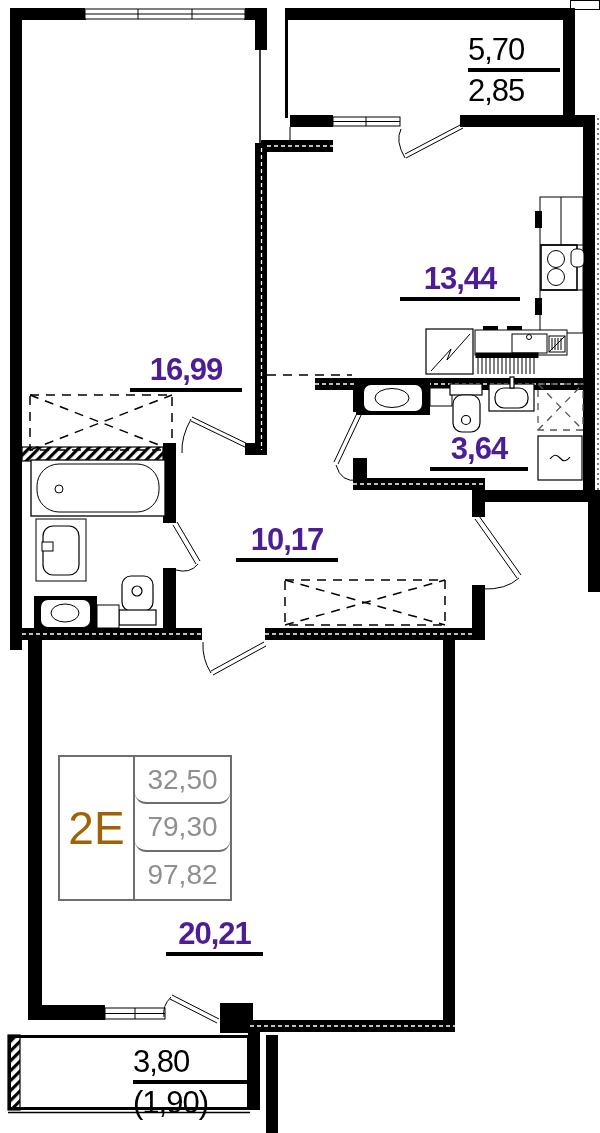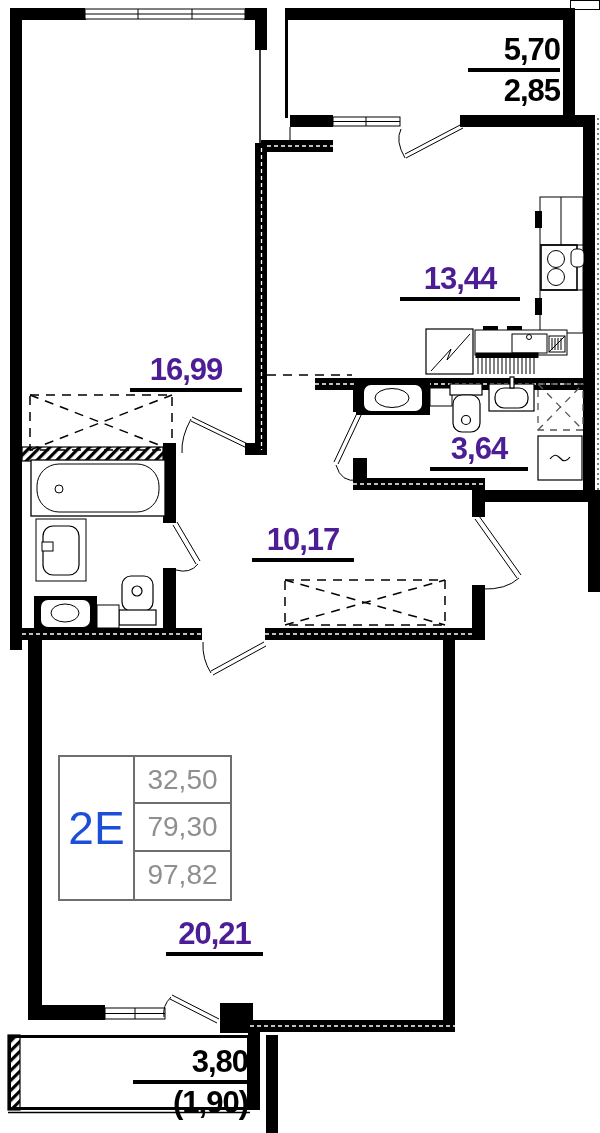--- a/index.html
+++ b/index.html
@@ -2,33 +2,33 @@
 <html><head>
 <meta charset="utf-8">
 <style>
   html,body{margin:0;padding:0;background:#fff;}
   #plan{position:relative;width:600px;height:1133px;background:#fff;overflow:hidden;
         font-family:"Liberation Sans",sans-serif;}
   #plan svg{position:absolute;left:0;top:0;}
   .lab{position:absolute;font-weight:bold;font-size:31px;line-height:1;
        letter-spacing:-1px;color:#4c1d95;text-align:center;}
   .lab .bar{height:4px;background:#000;margin-top:3px;}
-  .frac{position:absolute;font-weight:bold;font-size:31px;line-height:1;
-        letter-spacing:-1px;color:#000;text-align:right;}
+  .frac{position:absolute;font-weight:normal;font-size:31px;line-height:1;
+        letter-spacing:-1px;color:#000;text-align:left;}
   .frac .bar{height:3.5px;background:#000;margin:3px 0 3px 0;}
   
   #legend{position:absolute;left:58px;top:755px;width:174px;height:146px;
           border:2px solid #6e6e6e;box-sizing:border-box;display:grid;
           grid-template-columns:75px 1fr;grid-template-rows:1fr 1fr 1fr;
           color:#8f8f8f;background:#fff;}
   #legend .type{grid-row:1/4;border-right:2px solid #6e6e6e;display:flex;
                 align-items:center;justify-content:center;font-size:46px;
-                color:#1d4ed8;}
+                color:#a16207;}
   #legend .val{display:flex;align-items:center;justify-content:center;
-               font-size:28px;border-bottom:2px solid #6e6e6e;}
+               font-size:28px;border-bottom:2px solid #6e6e6e;border-radius:11px;}
   #legend .val:last-child{border-bottom:none;}
 </style>
 </head>
 <body>
 
 <div id="plan">
 
 <svg width="600" height="1133" viewBox="0 0 600 1133">
   <defs>
     <pattern id="hatch" width="7" height="7" patternUnits="userSpaceOnUse" patternTransform="rotate(45)">
@@ -268,21 +268,21 @@
   <span>13,44</span>
   <div class="bar"></div>
 </div>
 
 <div class="lab" style="left:430px;top:433px;width:98px;">
   <span>3,64</span>
   <div class="bar"></div>
 </div>
 
 
-<div class="lab" style="left:252px;top:524px;width:102px;">
+<div class="lab" style="left:236px;top:524px;width:102px;">
   <span>10,17</span>
   <div class="bar"></div>
 </div>
 
 <div class="lab" style="left:166px;top:918px;width:97px;">
   <span>20,21</span>
   <div class="bar"></div>
 </div>
 
 <div class="frac" style="left:468px;top:34px;width:92px;">

